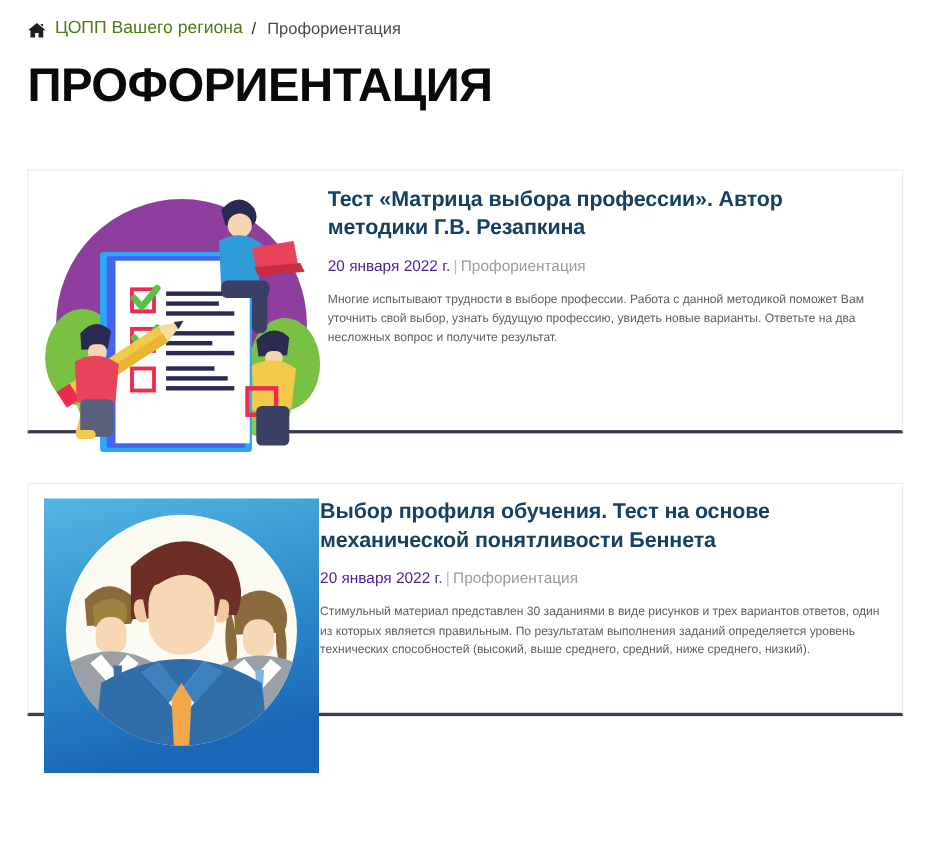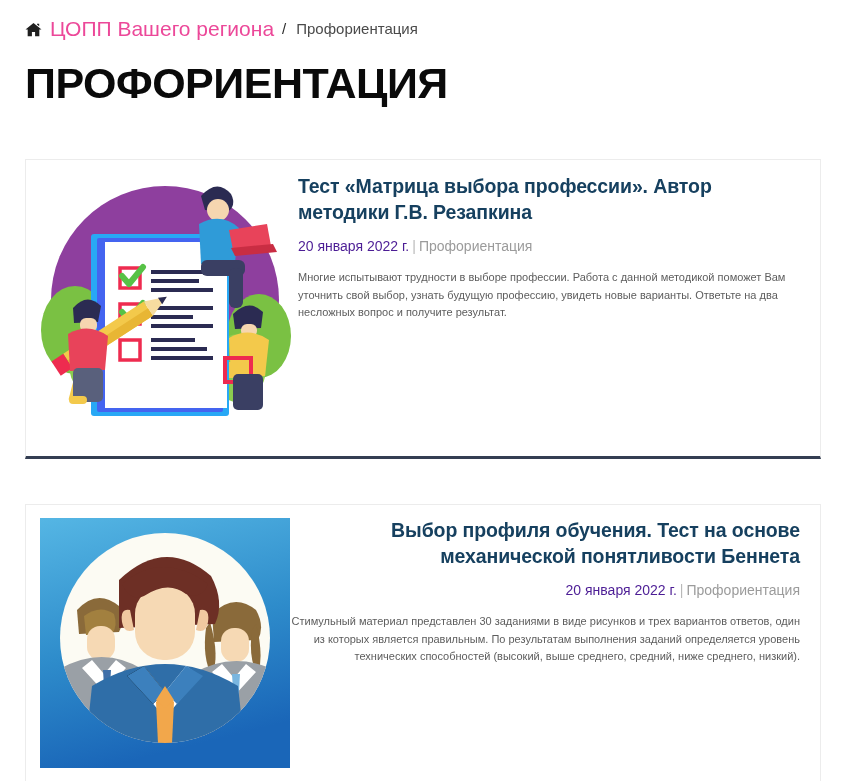--- a/index.html
+++ b/index.html
@@ -31,23 +31,23 @@
     display: inline-block;
     width: 17px;
     height: 15px;
     color: #1f1f1f;
     flex: 0 0 auto;
     position: relative;
     top: 1px;
   }
   .home-icon svg { display: block; width: 17px; height: 15px; }
   .crumb-link {
-    color: #ec4899;
+    color: #4d7c0f;
     text-decoration: none;
-    font-size: 21px;
+    font-size: 16px;
     white-space: nowrap;
     text-align: right;
   }
   .crumb-sep {
     color: #2b2b2b;
     font-size: 15px;
     margin: 0 2px 0 0;
   }
   .crumb-current {
     color: #4a4a4a;
@@ -110,26 +110,26 @@
   .meta-sep { color: #b9b9b9; margin: 0 3px; }
   .meta-cat { color: #9b9b9b; }
   .card-text {
     margin-top: 14px;
     font-size: 11px;
     line-height: 1.58;
     color: #5d5d5d;
   }
 
   
-  .card-1 { height: 300px; }
+  .card-1 { height: 240px; }
   .card-1 .card-media { width: 272px; padding: 8px 0 0 6px; }
   .card-1 .card-body { padding-top: 14px; }
 
   
-  .card-2 { height: 282px; text-align: right; }
+  .card-2 { height: 212px; }
   .card-2 .card-media { width: 265px; padding: 13px 0 0 13px; }
   .card-2 .card-body { padding-top: 13px; }
 
   
   .illus-clipboard { width: 265px; height: 265px; display: block; }
 
   
   .illus-team { width: 250px; height: 250px; display: block; }
 </style>
 </head>

